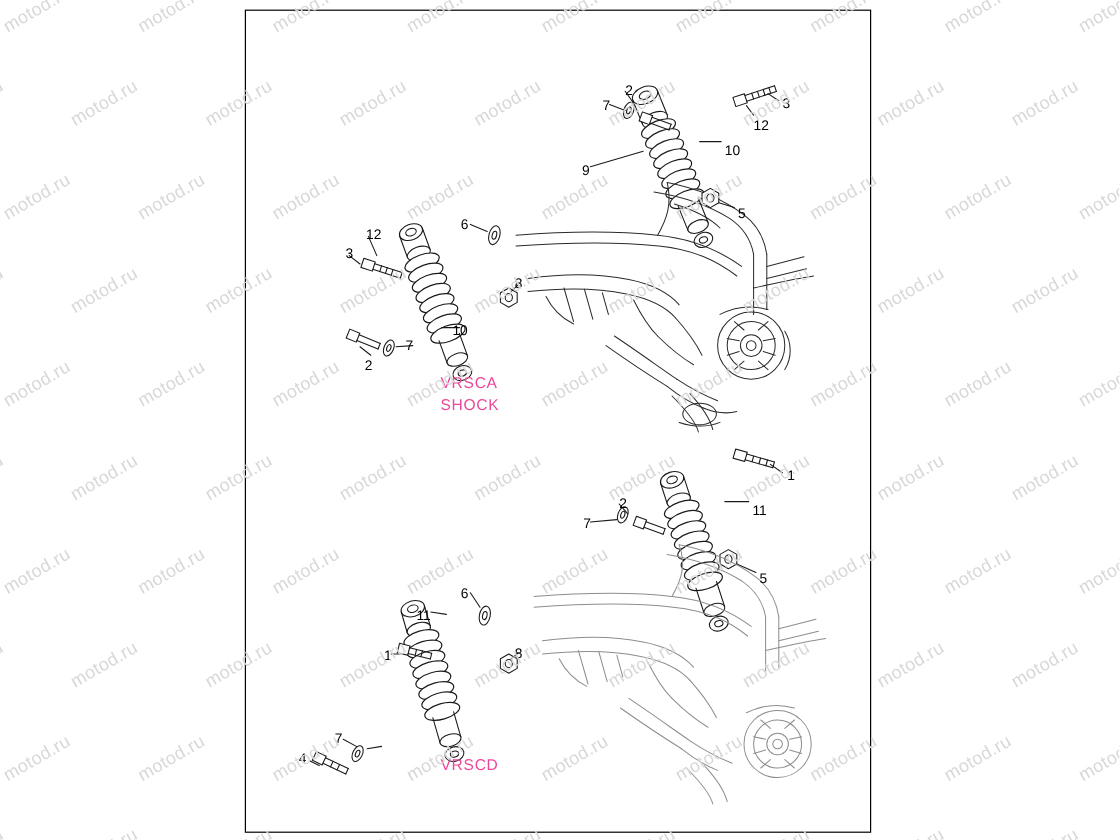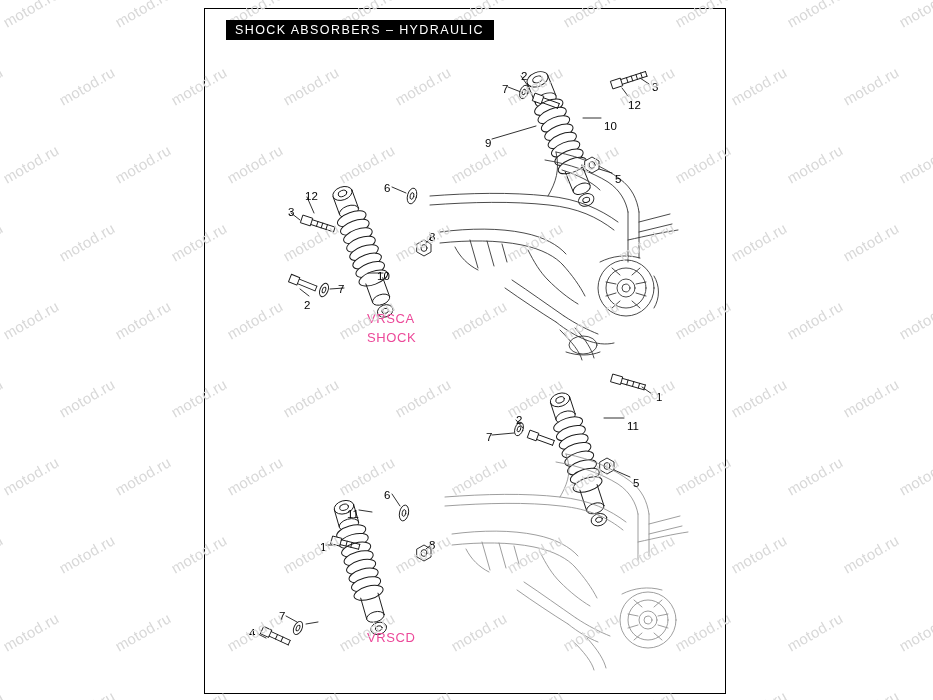--- a/index.html
+++ b/index.html
@@ -184,21 +184,20 @@
       <div class="wm" style="left: 280px; top: 718px; color: rgb(216, 216, 216);">motod.ru</div>
       <div class="wm" style="left: 392px; top: 718px; color: rgb(216, 216, 216);">motod.ru</div>
       <div class="wm" style="left: 504px; top: 718px; color: rgb(216, 216, 216);">motod.ru</div>
       <div class="wm" style="left: 616px; top: 718px; color: rgb(216, 216, 216);">motod.ru</div>
       <div class="wm" style="left: 728px; top: 718px; color: rgb(216, 216, 216);">motod.ru</div>
       <div class="wm" style="left: 840px; top: 718px; color: rgb(216, 216, 216);">motod.ru</div>
     </div>
 
   <div id="frame"></div>
 
-  <div id="title-bar">SHOCK ABSORBERS – HYDRAULIC</div>
 
   <svg id="art" viewBox="0 0 933 700" xmlns="http://www.w3.org/2000/svg">
     <defs>
       <g id="coil-spring-v">
         
       </g>
     </defs>
 
     <g stroke="#1a1a1a" fill="none" stroke-width="0.9" stroke-linecap="round" stroke-linejoin="round">
 

